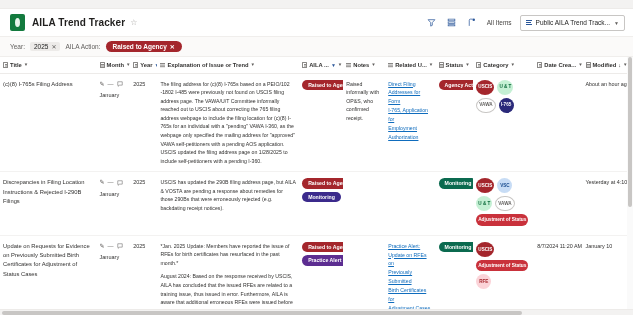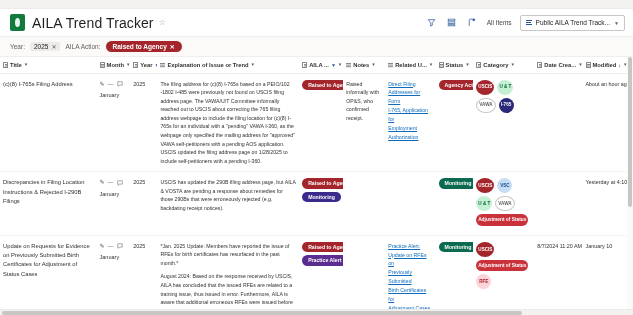--- a/index.html
+++ b/index.html
@@ -26,21 +26,21 @@
   }
   .site-logo {
     width: 15px; height: 17px;
     background:#137a3e;
     border-radius:2px;
     display:flex; align-items:center; justify-content:center;
     flex:none;
     margin-right:7px;
   }
   .site-logo .dot { width:5px; height:9px; background:#e8f5ec; border-radius:50%; }
-  .app-title { font-size:14px; font-weight:400; color:#201f1e; letter-spacing:.1px; white-space:nowrap; }
+  .app-title { font-size:10px; font-weight:700; color:#201f1e; letter-spacing:.1px; white-space:nowrap; }
   .fav-star { font-size:8px; color:#a19f9d; margin-left:5px; }
   .header-spacer { flex:1; }
   .hdr-icons { display:flex; align-items:center; gap:9px; margin-right:8px; }
   .hdr-icon { width:11px; height:11px; display:flex; align-items:center; justify-content:center; color:#2b579a; cursor:pointer; position:relative;}
   .hdr-icon svg { display:block; }
   .allitems-label { font-size:6.5px; color:#484644; white-space:nowrap; margin-left:1px; }
   .view-pill {
     display:flex; align-items:center; gap:4px;
     border:1px solid #c8c6c4; border-radius:2px;
     padding:2px 5px; height:16px; background:#fff;

